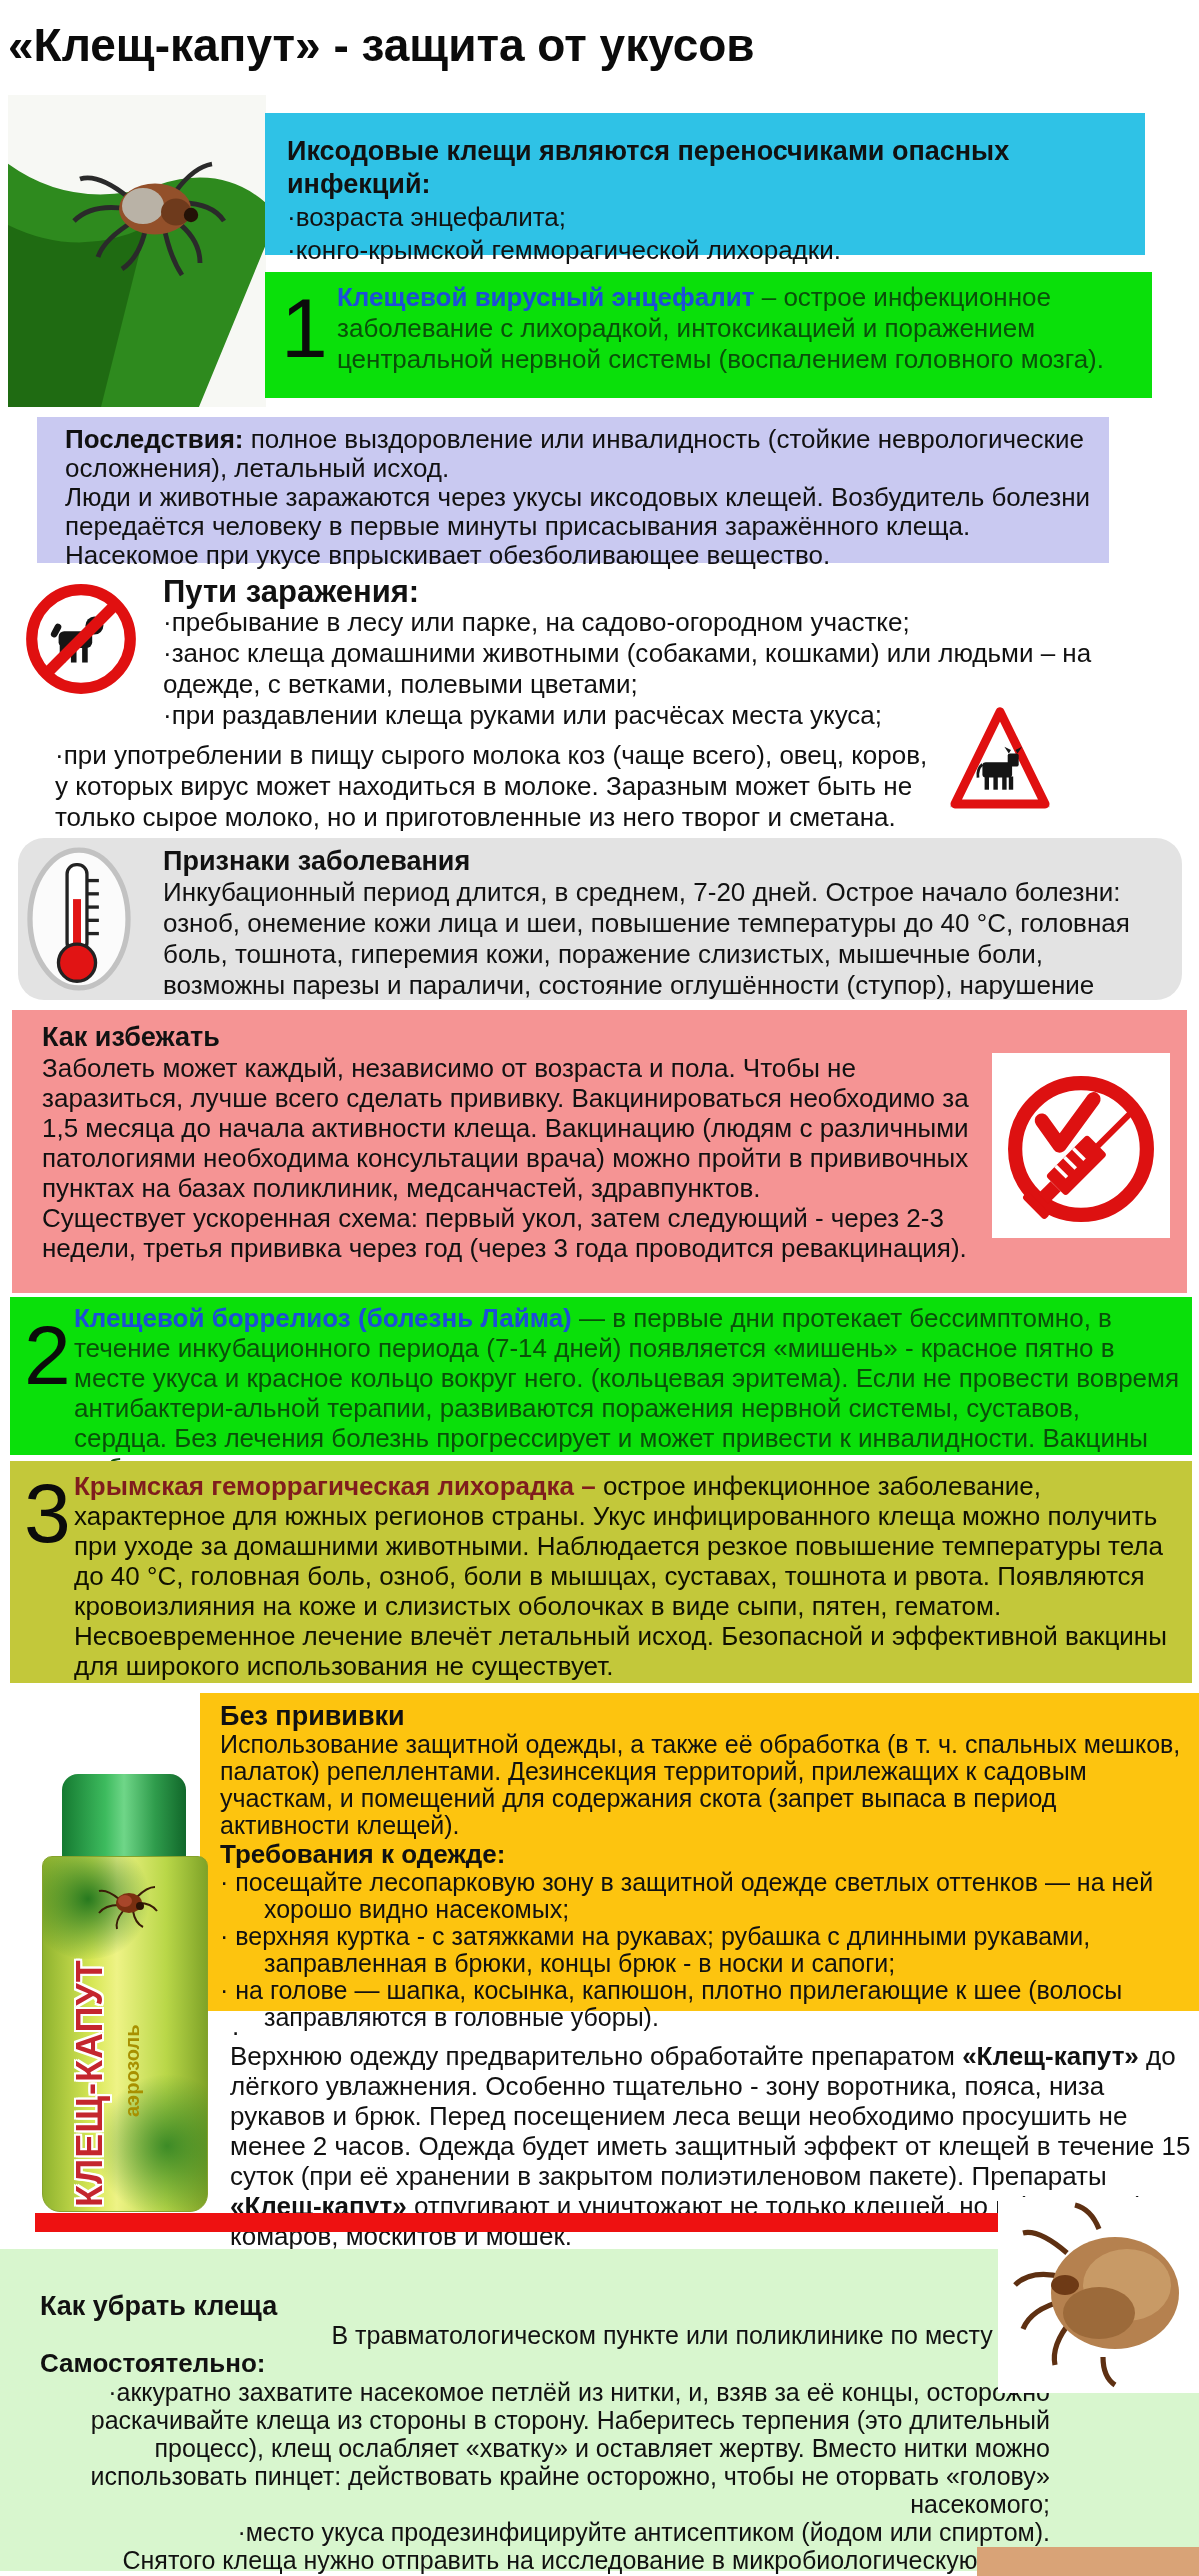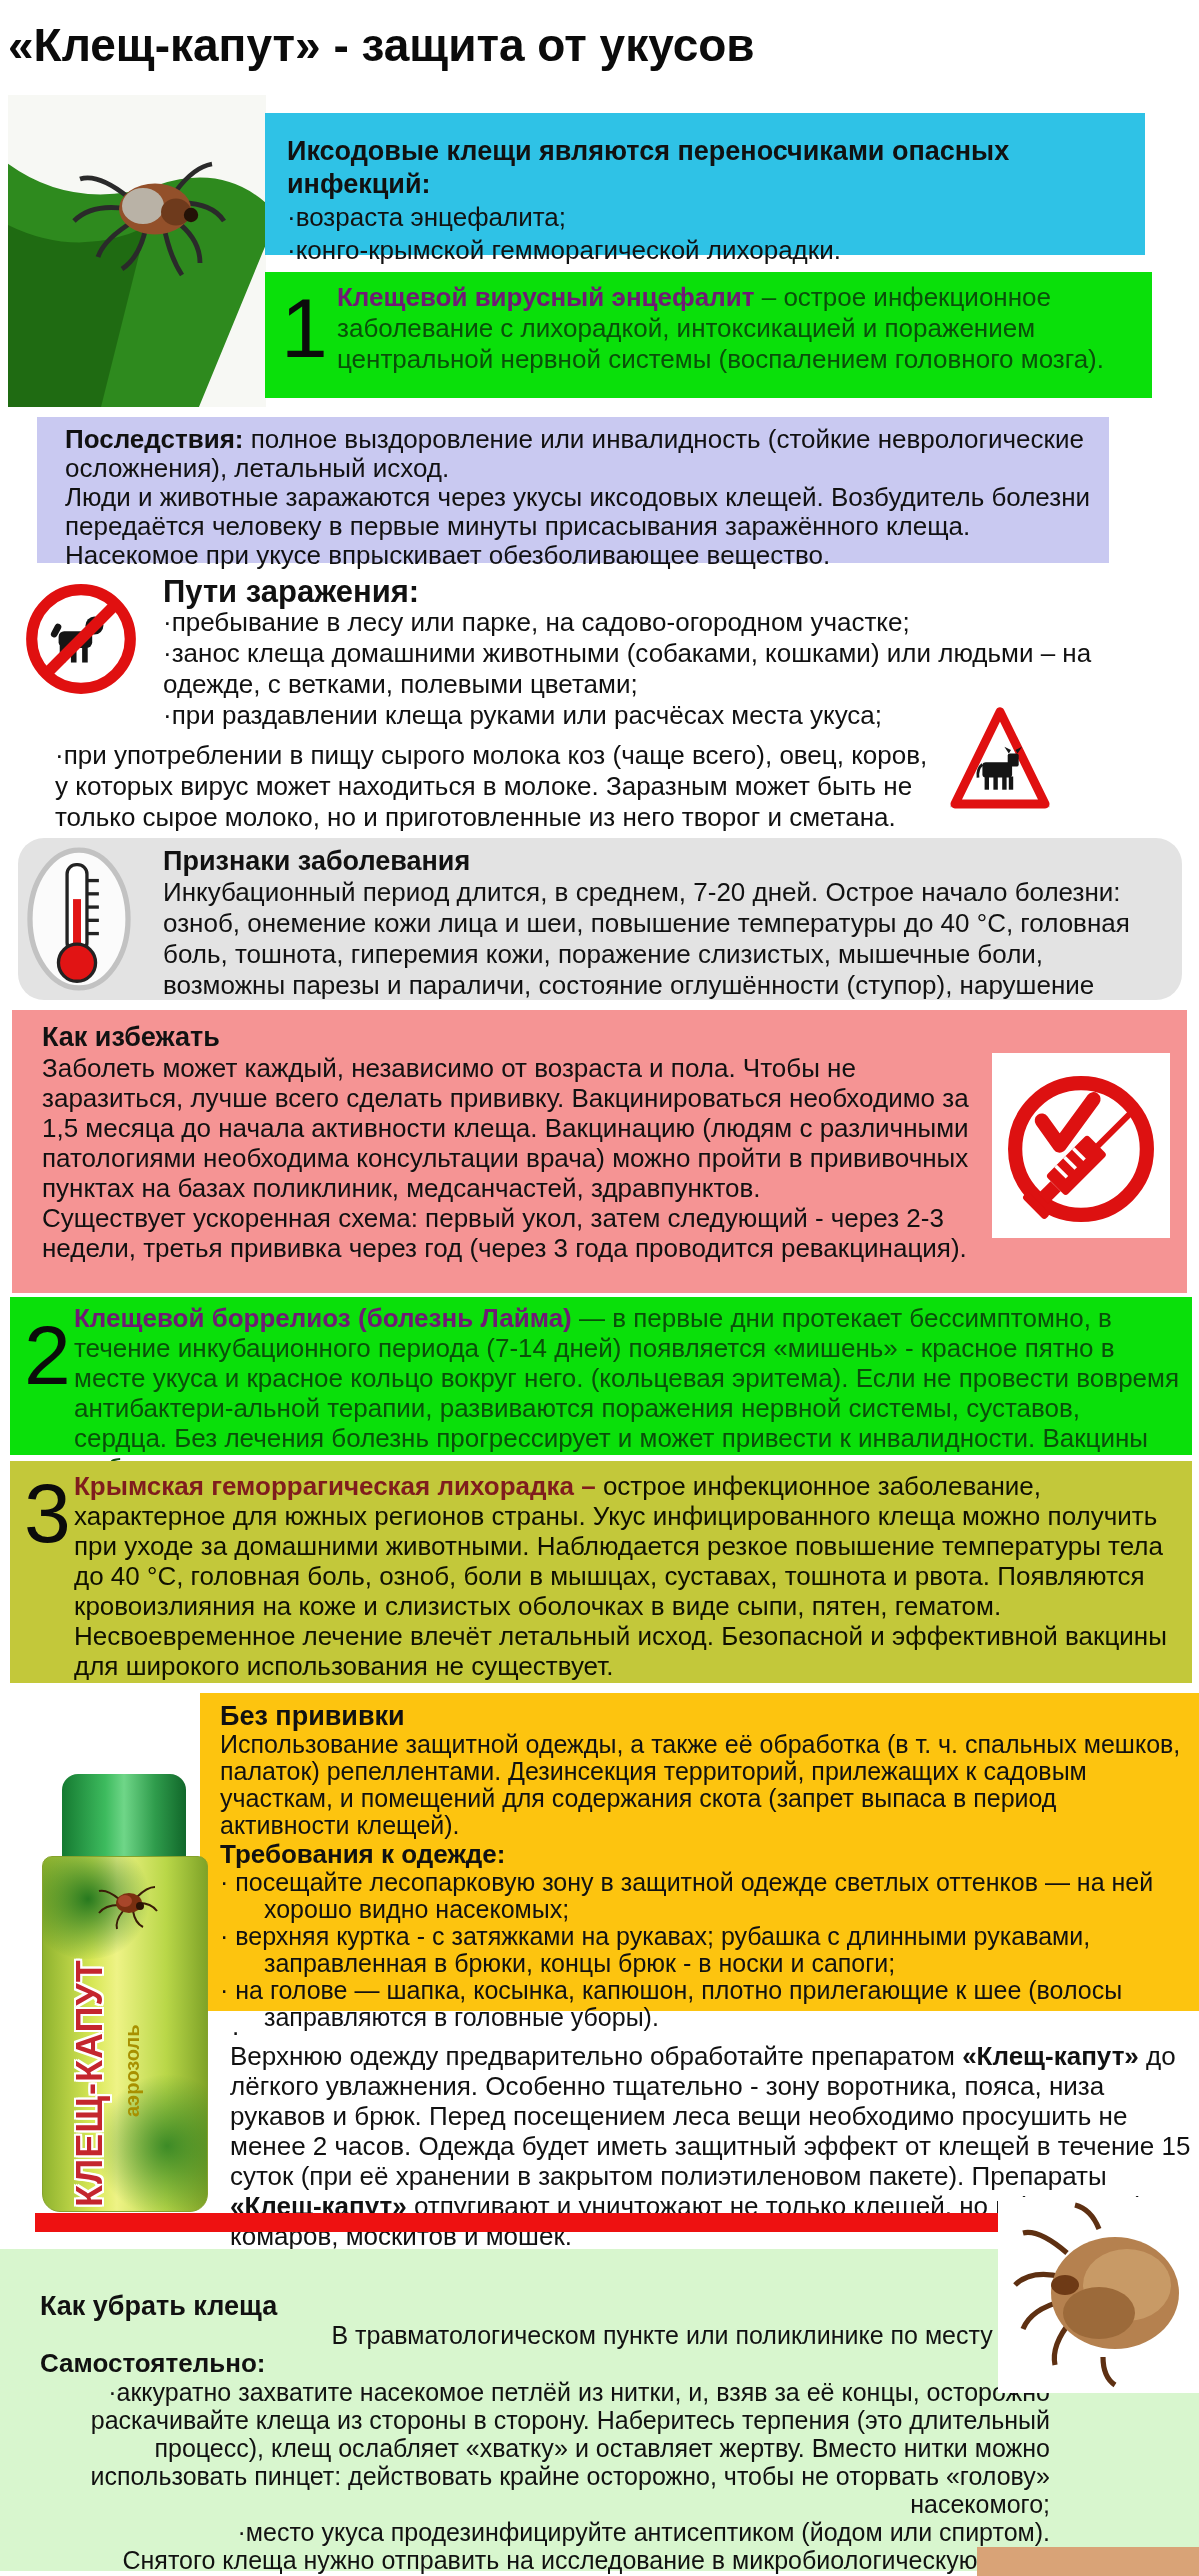--- a/index.html
+++ b/index.html
@@ -17,21 +17,21 @@
   
   .infections{left:265px;top:113px;width:880px;height:142px;background:#2fc2e6;padding:22px 18px 0 22px;box-sizing:border-box;}
   .infections .hd{font-size:27px;font-weight:bold;line-height:33px;}
   .infections .it{font-size:26px;line-height:33px;}
 
   
   .block1{left:265px;top:272px;width:887px;height:126px;background:#0ae00a;box-sizing:border-box;padding:10px 14px 0 72px;}
   .big-num{position:absolute;font-size:84px;line-height:84px;font-weight:400;color:#0b0b0b;}
   .block1 .big-num{left:16px;top:14px;}
   .block-text{font-size:26px;line-height:31px;color:#0a4f0a;}
-  .block-text .lead{font-weight:bold;color:#701a75;}
+  .block-text .lead{font-weight:bold;color:#1d4ed8;}
 
   
   .consequences{left:37px;top:417px;width:1072px;height:146px;background:#c9c9f1;box-sizing:border-box;padding:8px 14px 0 28px;font-size:26px;line-height:29px;}
 
   
   .no-dogs-icon{left:25px;top:583px;width:112px;height:112px;}
   .transmission-text{left:163px;top:576px;width:1000px;font-size:26px;line-height:31px;}
   .transmission-text .hd{font-weight:bold;font-size:31px;}
   .milk-par{left:55px;top:740px;width:880px;font-size:26px;line-height:31px;}
   .cow-sign{left:945px;top:700px;width:110px;height:120px;}

